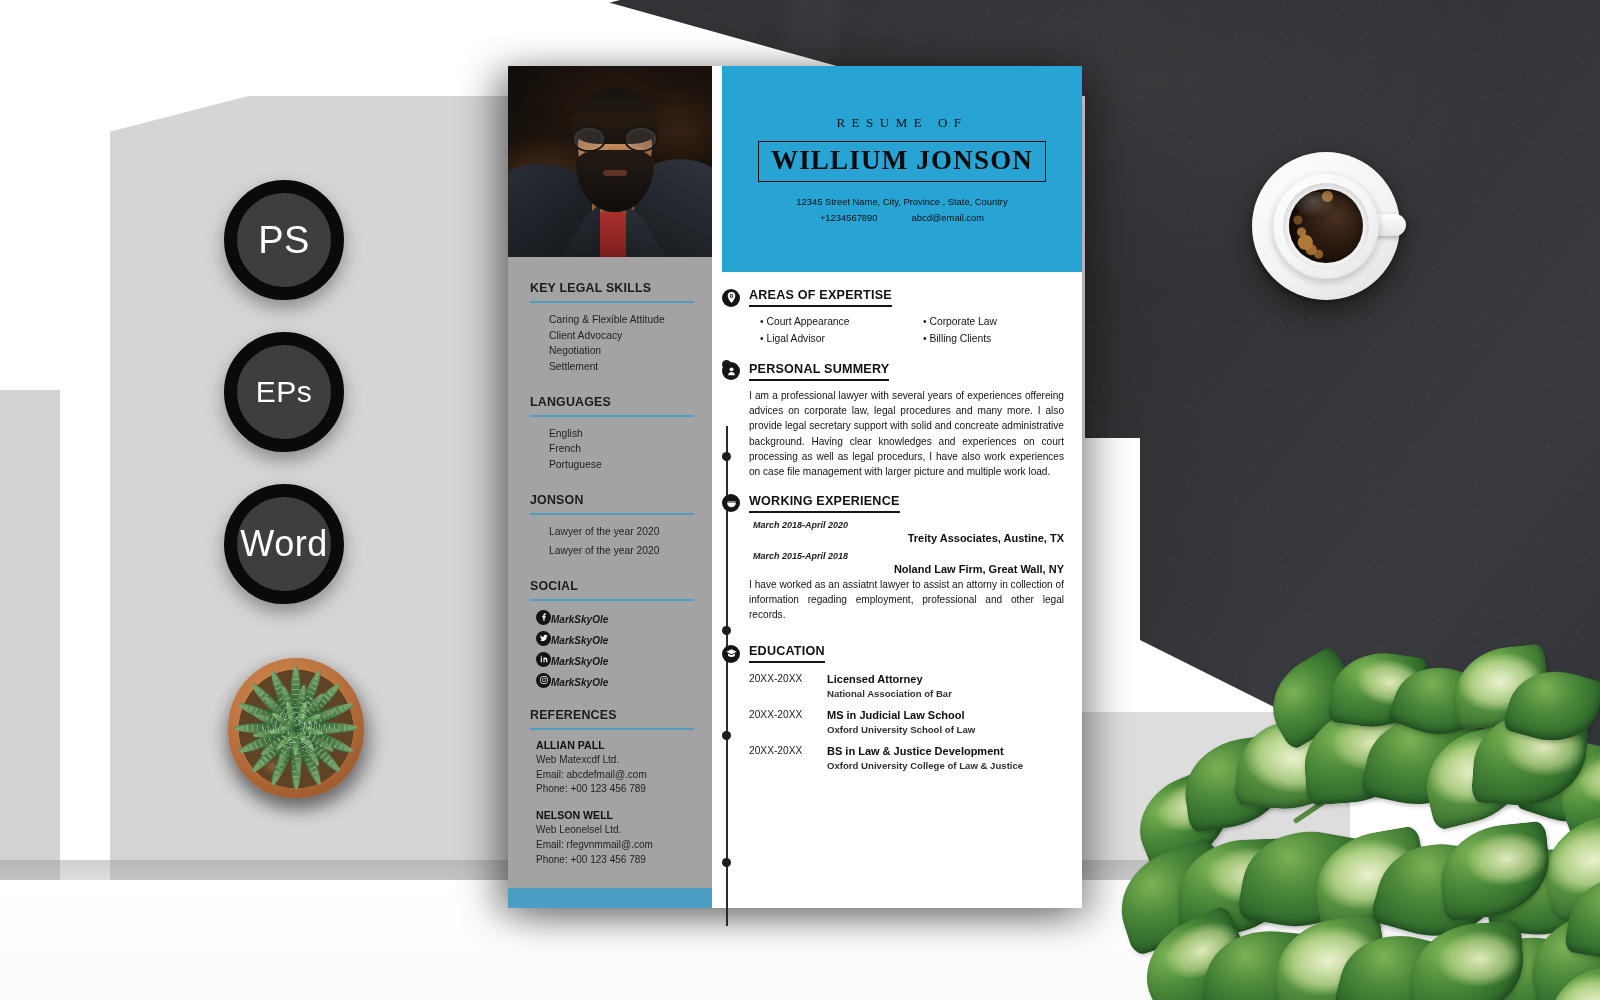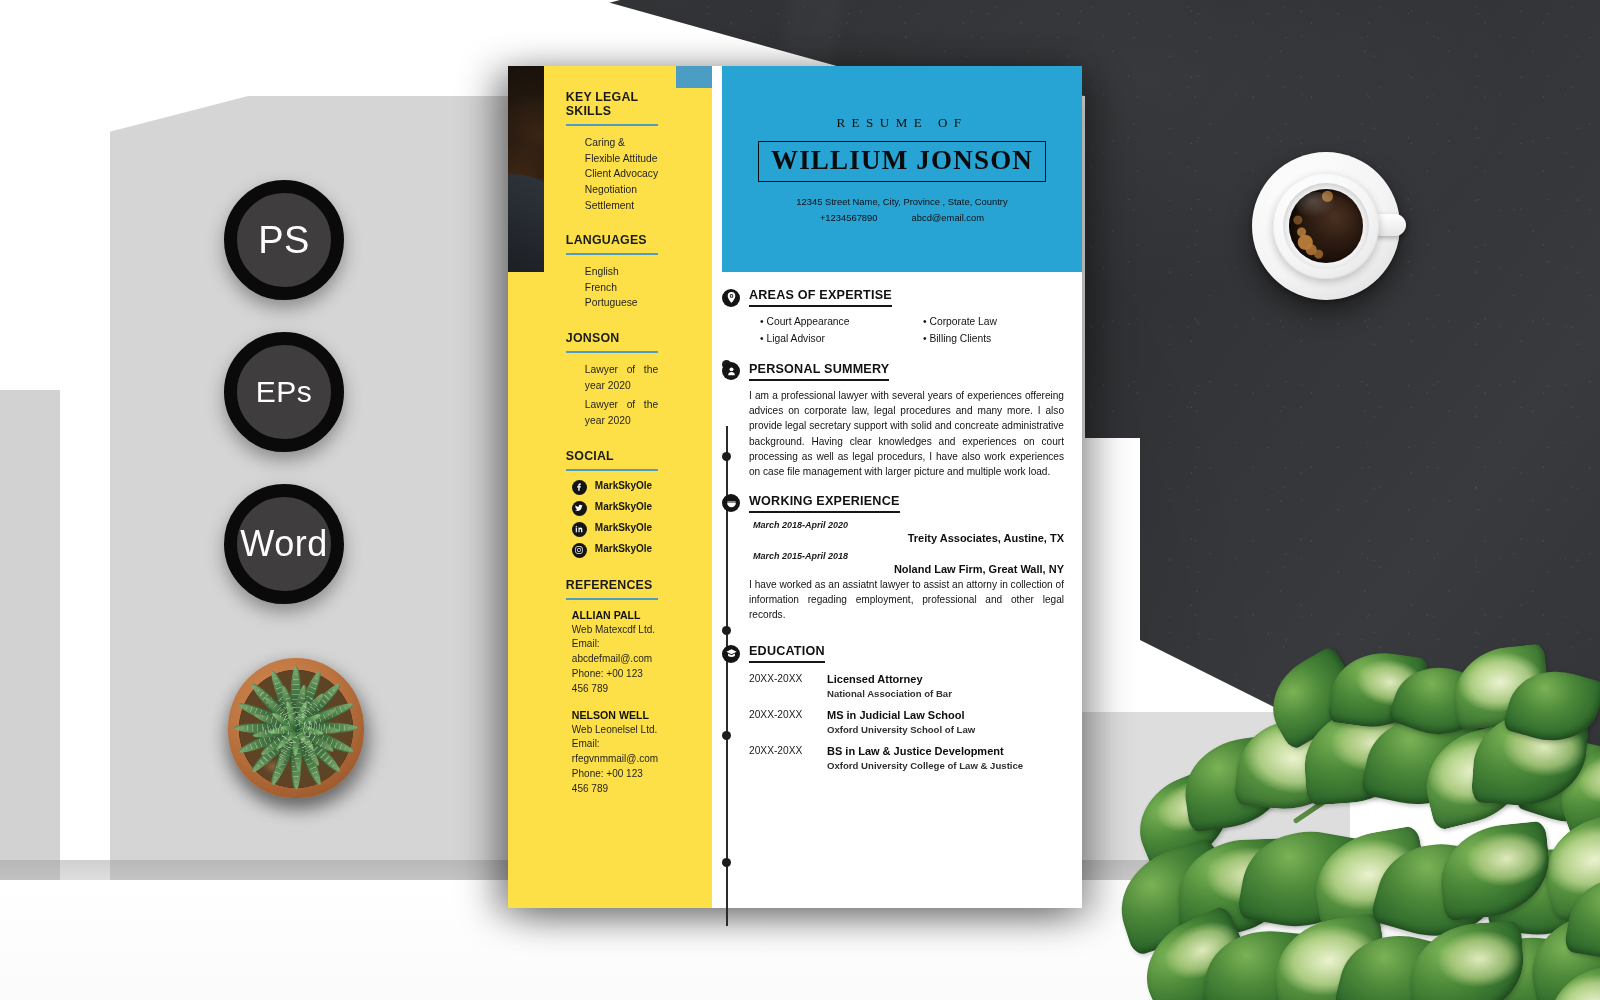--- a/index.html
+++ b/index.html
@@ -187,21 +187,21 @@
     box-shadow: 0 8px 18px rgba(0,0,0,.35);
   }
 
   
   .page {
     position:absolute; left:508px; top:66px; width:574px; height:842px;
     background:#ffffff;
     box-shadow: -14px 6px 34px rgba(0,0,0,.42), 16px 10px 34px rgba(0,0,0,.30);
     display:flex;
   }
-  .col-left { width:204px; background:#fde047; position:relative; display:flex; flex-direction:row; }
+  .col-left { width:204px; background:#a3a3a3; position:relative; display:flex; flex-direction:column; }
   .col-right { flex:1; background:#ffffff; position:relative; }
 
   
   .photo { position:relative; width:204px; height:206px; overflow:hidden; background:#0a0908; }
   .ph-bg {
     position:absolute; inset:0;
     background:
       radial-gradient(ellipse 90px 70px at 18% 62%, rgba(126,74,36,.55) 0%, transparent 72%),
       radial-gradient(ellipse 70px 60px at 86% 34%, rgba(96,58,30,.40) 0%, transparent 74%),
       radial-gradient(ellipse 120px 100px at 50% 20%, rgba(60,40,24,.35) 0%, transparent 76%),
@@ -283,21 +283,21 @@
   .side-sec { margin-bottom: 20px; }
   .side-h {
     font-size: 12.4px; font-weight: 700; letter-spacing: .2px;
     color: #1b1b1b; margin-bottom: 6px;
   }
   .side-rule { height:2px; background:#4f9cc4; width:100%; margin-bottom:9px; }
   .side-list { list-style:none; padding-left: 19px; }
   .side-list li { font-size:10.3px; color:#1f1f1f; line-height:1.52; }
   .side-list.awards li { margin-bottom:4px; text-align: justify; }
 
-  .social-row { display:flex; align-items:flex-start; gap:8px; padding-left: 6px; margin-bottom: 6px; }
+  .social-row { display:flex; align-items:flex-end; gap:0; padding-left: 6px; margin-bottom: 6px; font-style: italic; }
   .soc-ic {
     width:15px; height:15px; border-radius:50%; background:#141414;
     display:flex; align-items:center; justify-content:center; flex:0 0 auto;
   }
   .soc-ic svg { width:10px; height:10px; fill:#ffffff; }
   .social-row span { font-size:10px; font-weight:700; color:#161616; }
 
   .ref-block { padding-left:6px; margin-bottom:12px; }
   .ref-name { font-size:10.6px; font-weight:700; color:#111; margin-bottom:2px; }
   .ref-line { font-size:10px; color:#1f1f1f; line-height:1.48; }

